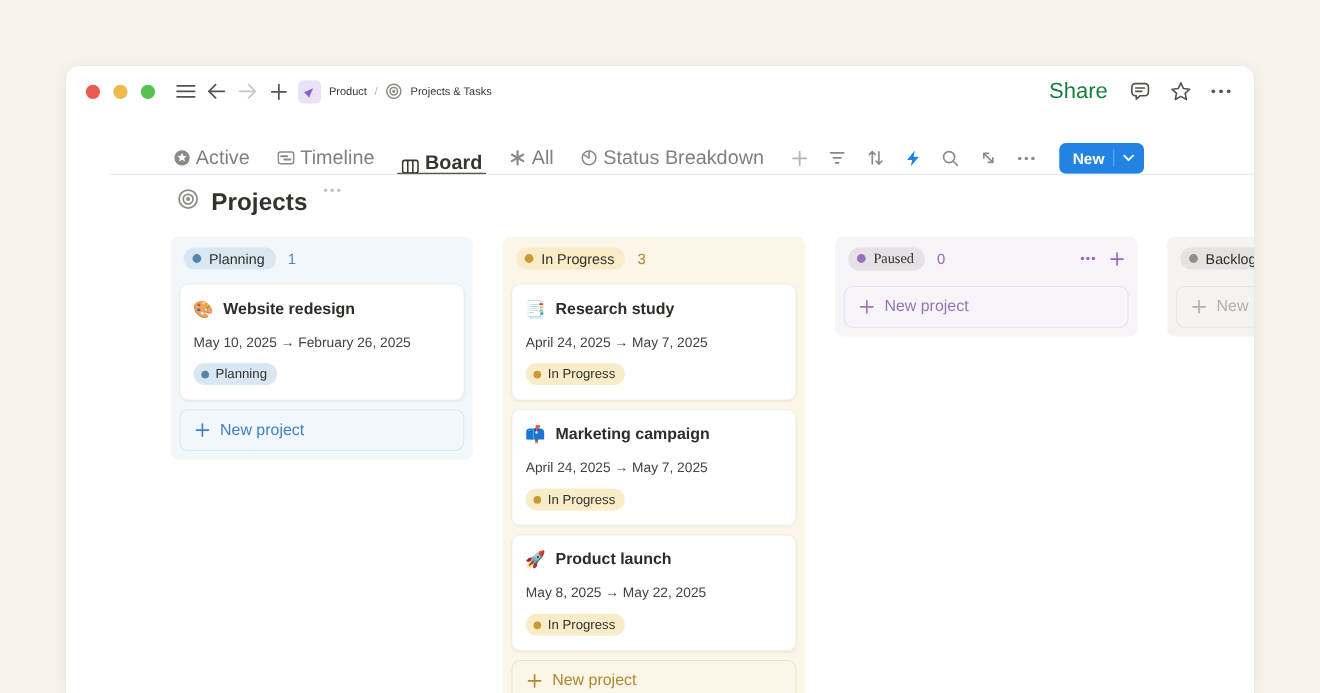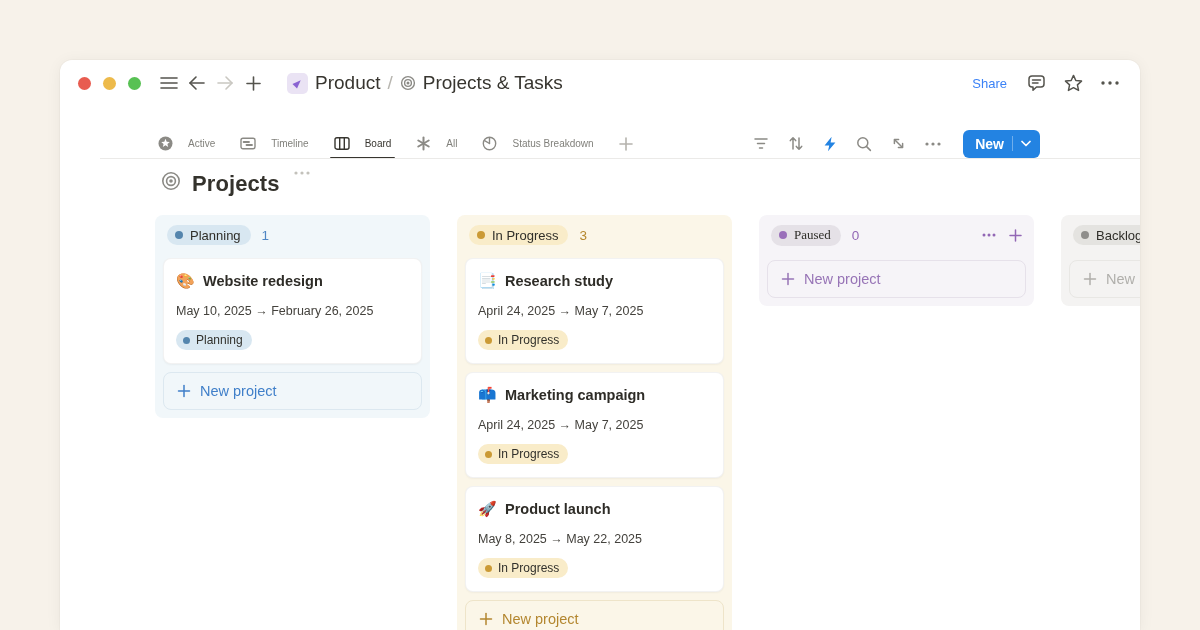--- a/index.html
+++ b/index.html
@@ -15,32 +15,32 @@
     background:#ffffff; border-radius:12px 12px 0 0;
     box-shadow:0 2px 16px rgba(0,0,0,0.06), 0 0 0 1px rgba(0,0,0,0.02);
     overflow:hidden;
   }
   
   .titlebar { position:absolute; top:0; left:0; right:0; height:46px; display:flex; align-items:center; padding:0 16px 0 18px; }
   .lights { display:flex; align-items:center; gap:12px; margin-right:14px; }
   .light { width:13px; height:13px; border-radius:50%; }
   .l-red{background:#e85c50}.l-yellow{background:#edba4b}.l-green{background:#58c153}
   .tb-icon { width:28px; height:28px; display:flex; align-items:center; justify-content:center; border-radius:4px; }
-  .breadcrumb { display:flex; align-items:center; gap:7px; margin-left:20px; font-size:19px; }
+  .breadcrumb { display:flex; align-items:center; gap:7px; margin-left:4px; font-size:10px; }
   .app-badge { width:21px; height:21px; border-radius:5px; background:#eae3f4; display:flex; align-items:center; justify-content:center; }
   .crumb-text { color:#37352f; }
   .crumb-sep { color:#b8b6b0; }
   .titlebar-right { margin-left:auto; display:flex; align-items:center; gap:9px; }
-  .share-btn { font-size:13px; color:#3b82f6; padding:0 6px;margin-left:17px; }
+  .share-btn { font-size:20px; color:#15803d; padding:0 6px;margin-left:17px; }
   
   .views-row { position:absolute; top:68px; left:0; right:0; height:31px; }
   .views-divider { position:absolute; left:40px; right:0; bottom:0; height:1px; background:#ebeae8; }
   .views { position:absolute; left:98px; top:0; height:100%; display:flex; align-items:center; gap:25px; }
-  .view { display:flex; align-items:center; gap:15px; font-size:10px; color:#81807b; height:100%; position:relative; }
-  .view.active { color:#37352f; font-weight:400; }
+  .view { display:flex; align-items:center; gap:5px; font-size:18px; color:#81807b; height:100%; position:relative; }
+  .view.active { color:#37352f; font-weight:700;align-items:flex-end; }
   .view.active::after { content:""; position:absolute; left:-4px; right:-4px; bottom:0; height:2.5px; background:#37352f; border-radius:2px; }
   .views-toolbar { position:absolute; right:100px; top:0; height:100%; display:flex; align-items:center; gap:19px;text-align:right; }
   .btn-new { display:flex; align-items:center; height:28px; background:#2383e2; color:#fff; border-radius:6px; padding:0 9px 0 12px; gap:8px; font-size:14px; font-weight:600; margin-left:3px; }
   .nb-divider { width:1px; height:15px; background:rgba(255,255,255,0.35); }
   
   .heading { position:absolute; top:111px; left:101px; display:flex; gap:11px; }
   .heading-title { font-size:22px; font-weight:700; color:#34322c; letter-spacing:0.1px; }
   
   .board { position:absolute; top:155px; left:95px; right:0; bottom:0; display:flex; gap:27px; align-items:flex-start; overflow:hidden; }
   .col { width:275px; min-width:275px; border-radius:8px; padding:8px; }

